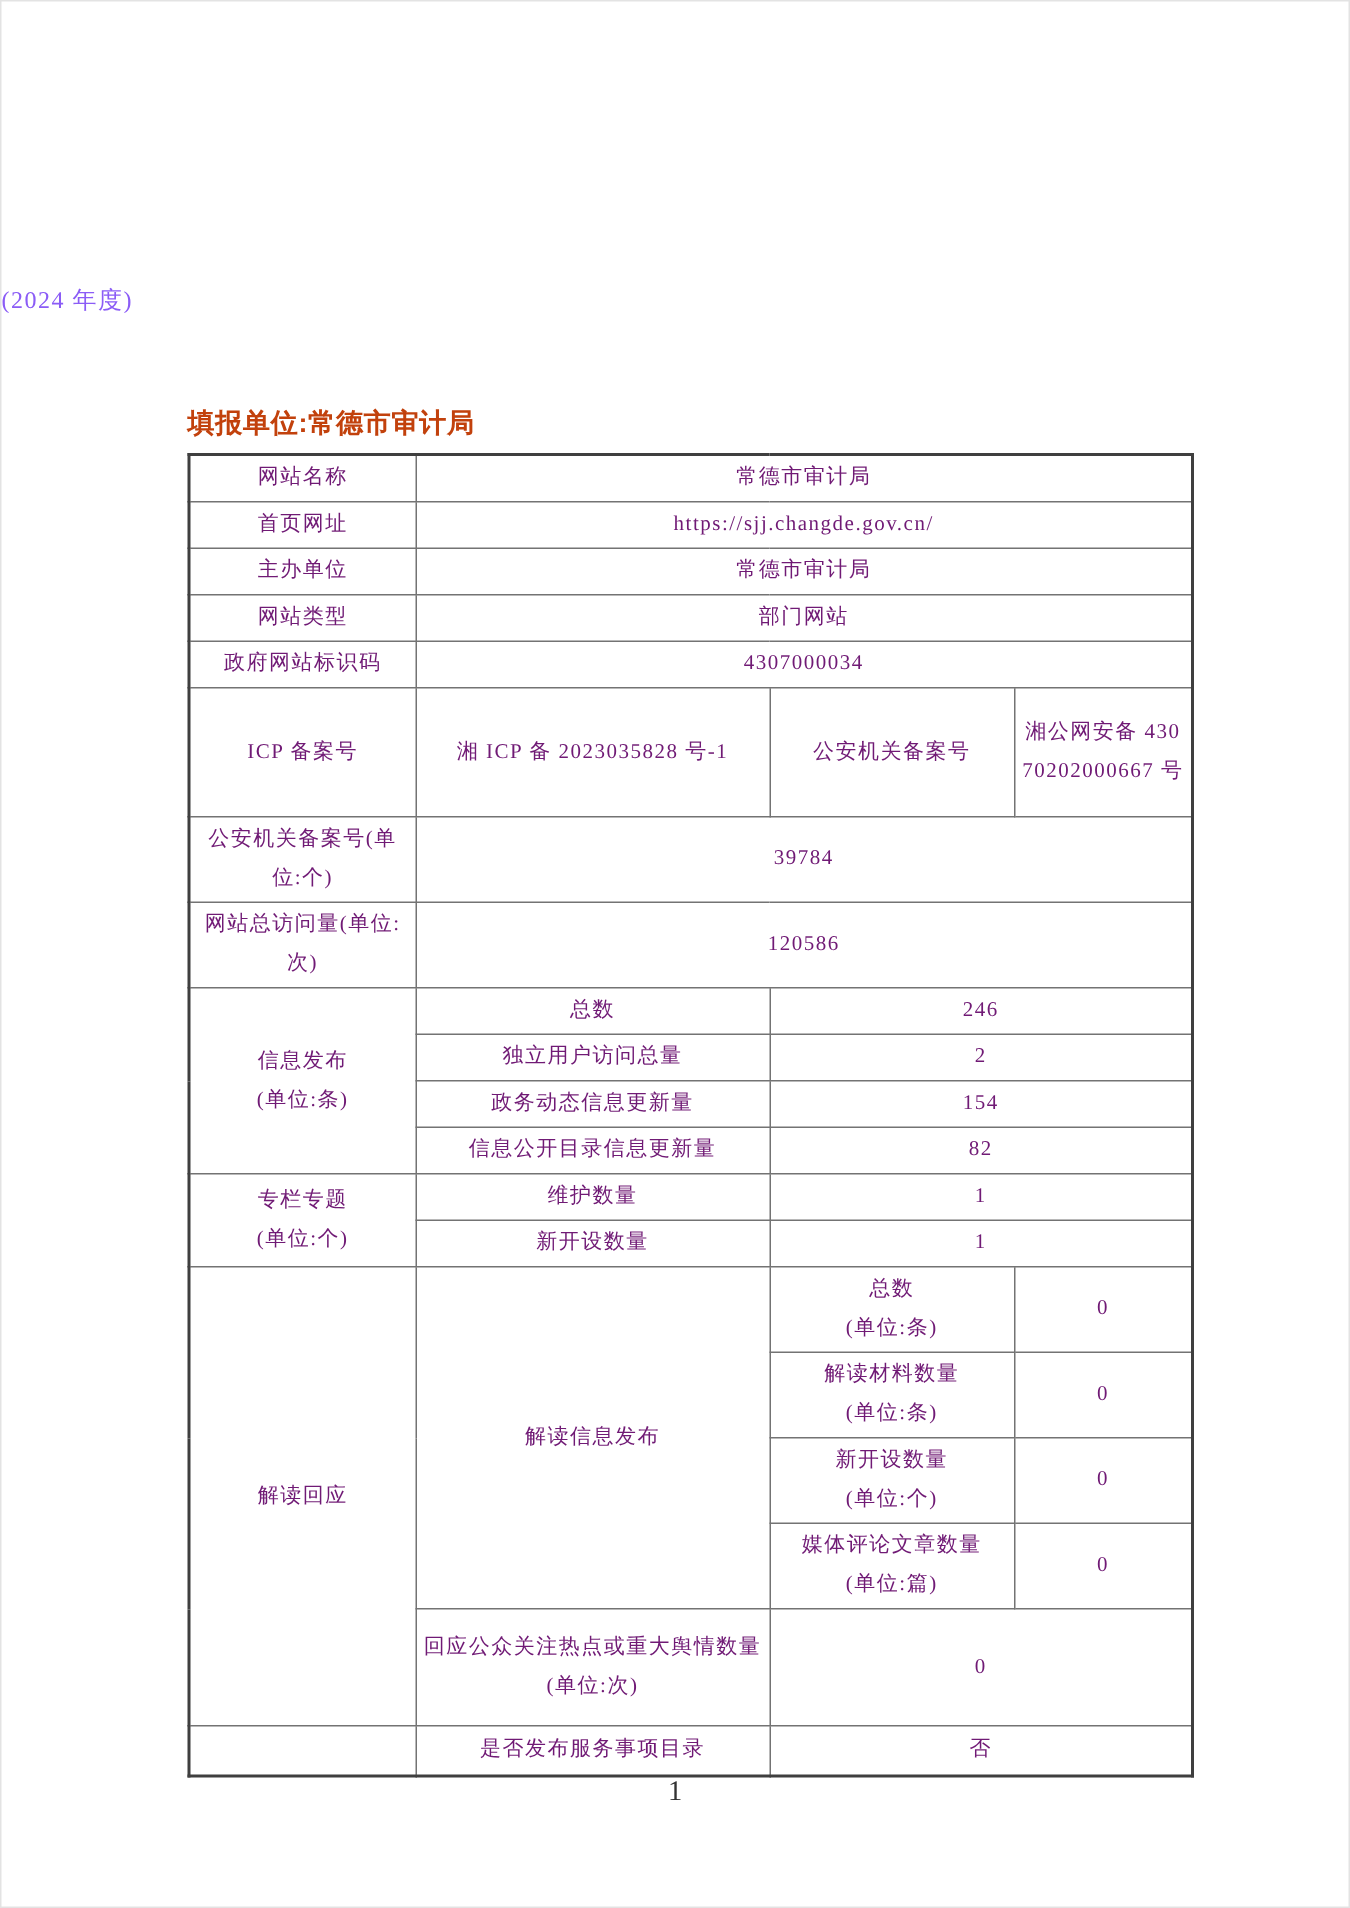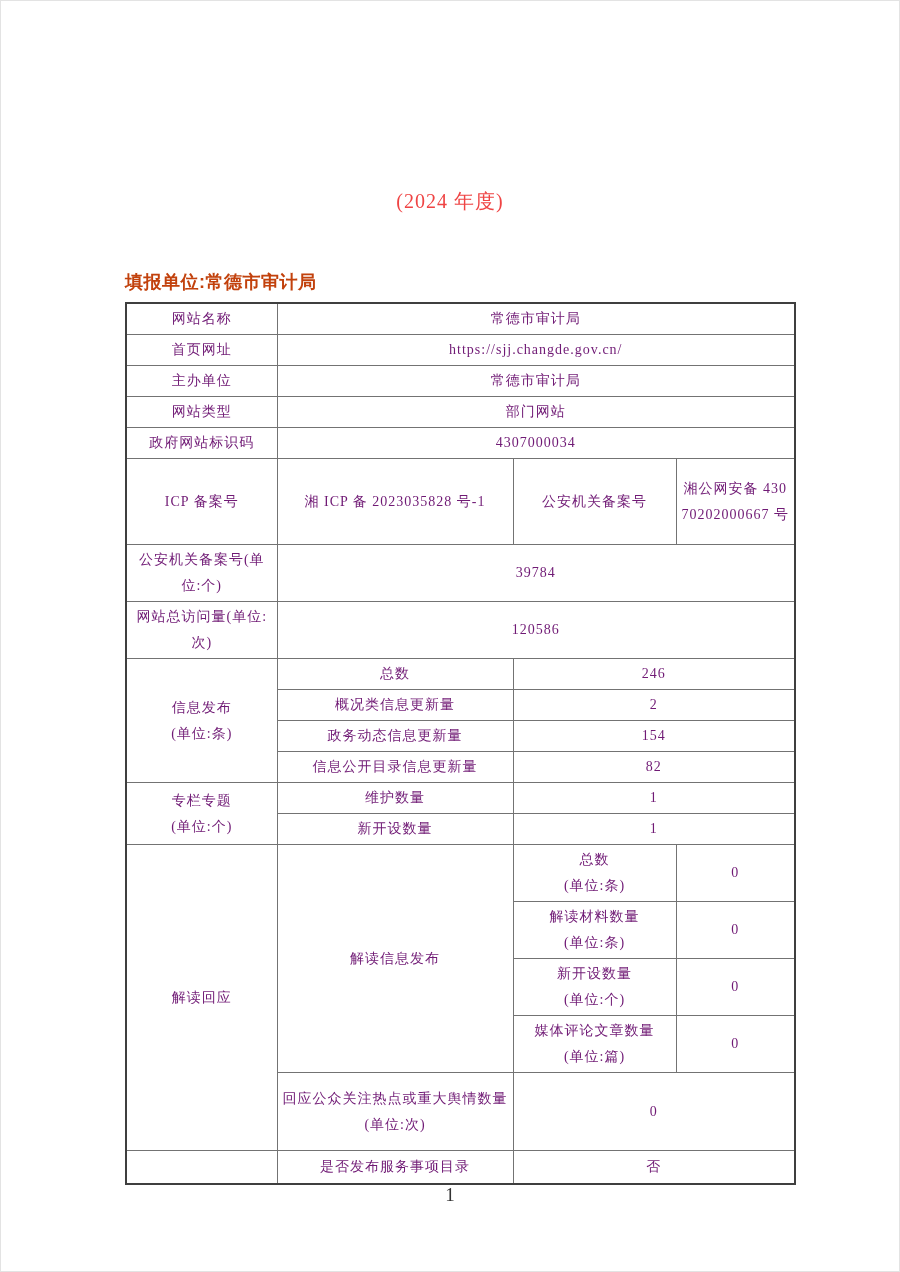--- a/index.html
+++ b/index.html
@@ -29,25 +29,24 @@
     font-size: 33px;
     letter-spacing: 2px;
     line-height: 50px;
     color: #141414;
   }
   .doc-subtitle {
     position: absolute;
     top: 186px;
     left: 0;
     width: 100%;
-    text-align: center;
-    font-size: 20px;
+    font-size: 16px;
     letter-spacing: 1px;
     line-height: 28px;
-    color: #ef4444;
+    color: #8b5cf6;
   }
   .report-unit {
     position: absolute;
     top: 266px;
     left: 124px;
     font-family: "Liberation Sans", "DejaVu Sans", sans-serif;
     font-weight: bold;
     font-size: 18px;
     letter-spacing: 0.5px;
     line-height: 30px;
@@ -147,21 +146,21 @@
 
       <tr style="height:31px">
         <td rowspan="4">
           <span class="blk">信息发布</span>
           <span class="blk">(单位:条)</span>
         </td>
         <td>总数</td>
         <td colspan="2">246</td>
       </tr>
       <tr style="height:31px">
-        <td>概况类信息更新量</td>
+        <td>独立用户访问总量</td>
         <td colspan="2">2</td>
       </tr>
       <tr style="height:31px">
         <td>政务动态信息更新量</td>
         <td colspan="2">154</td>
       </tr>
       <tr style="height:31px">
         <td>信息公开目录信息更新量</td>
         <td colspan="2">82</td>
       </tr>

